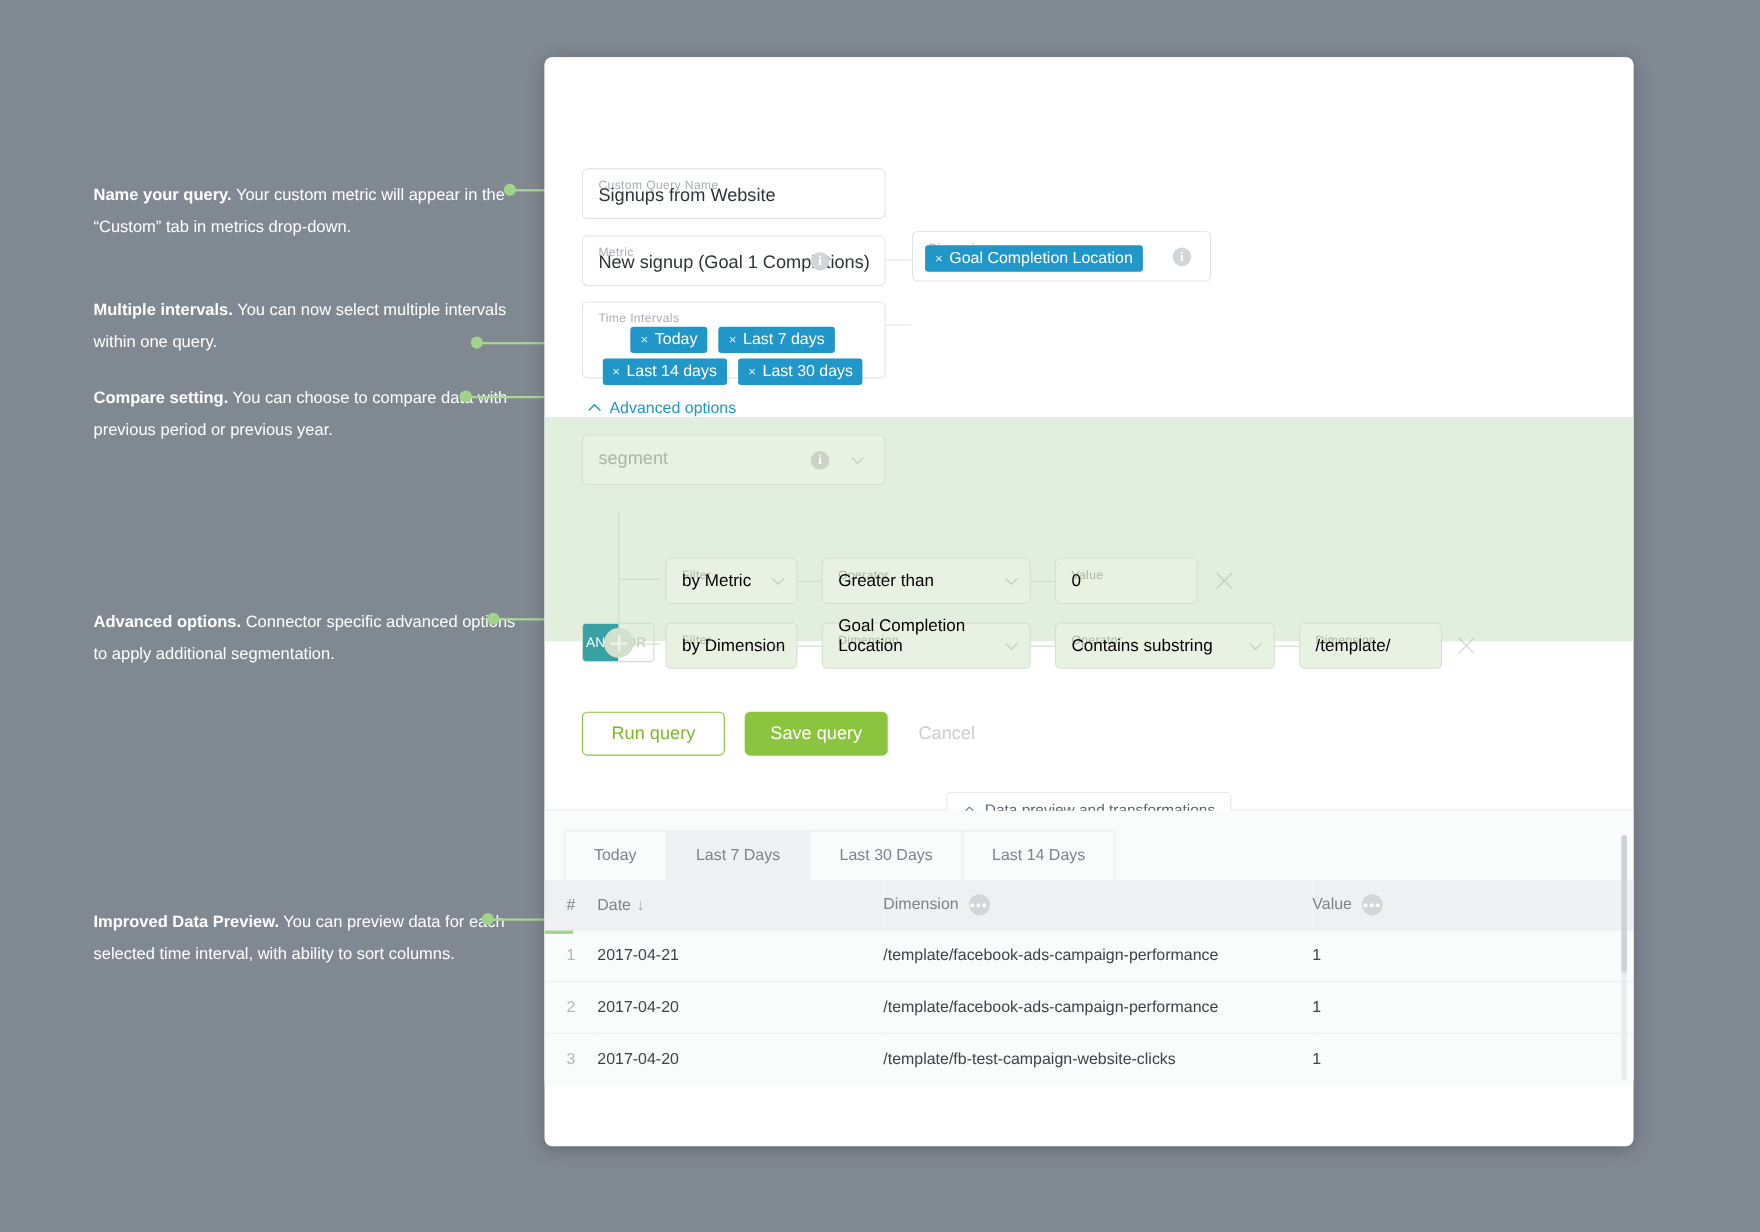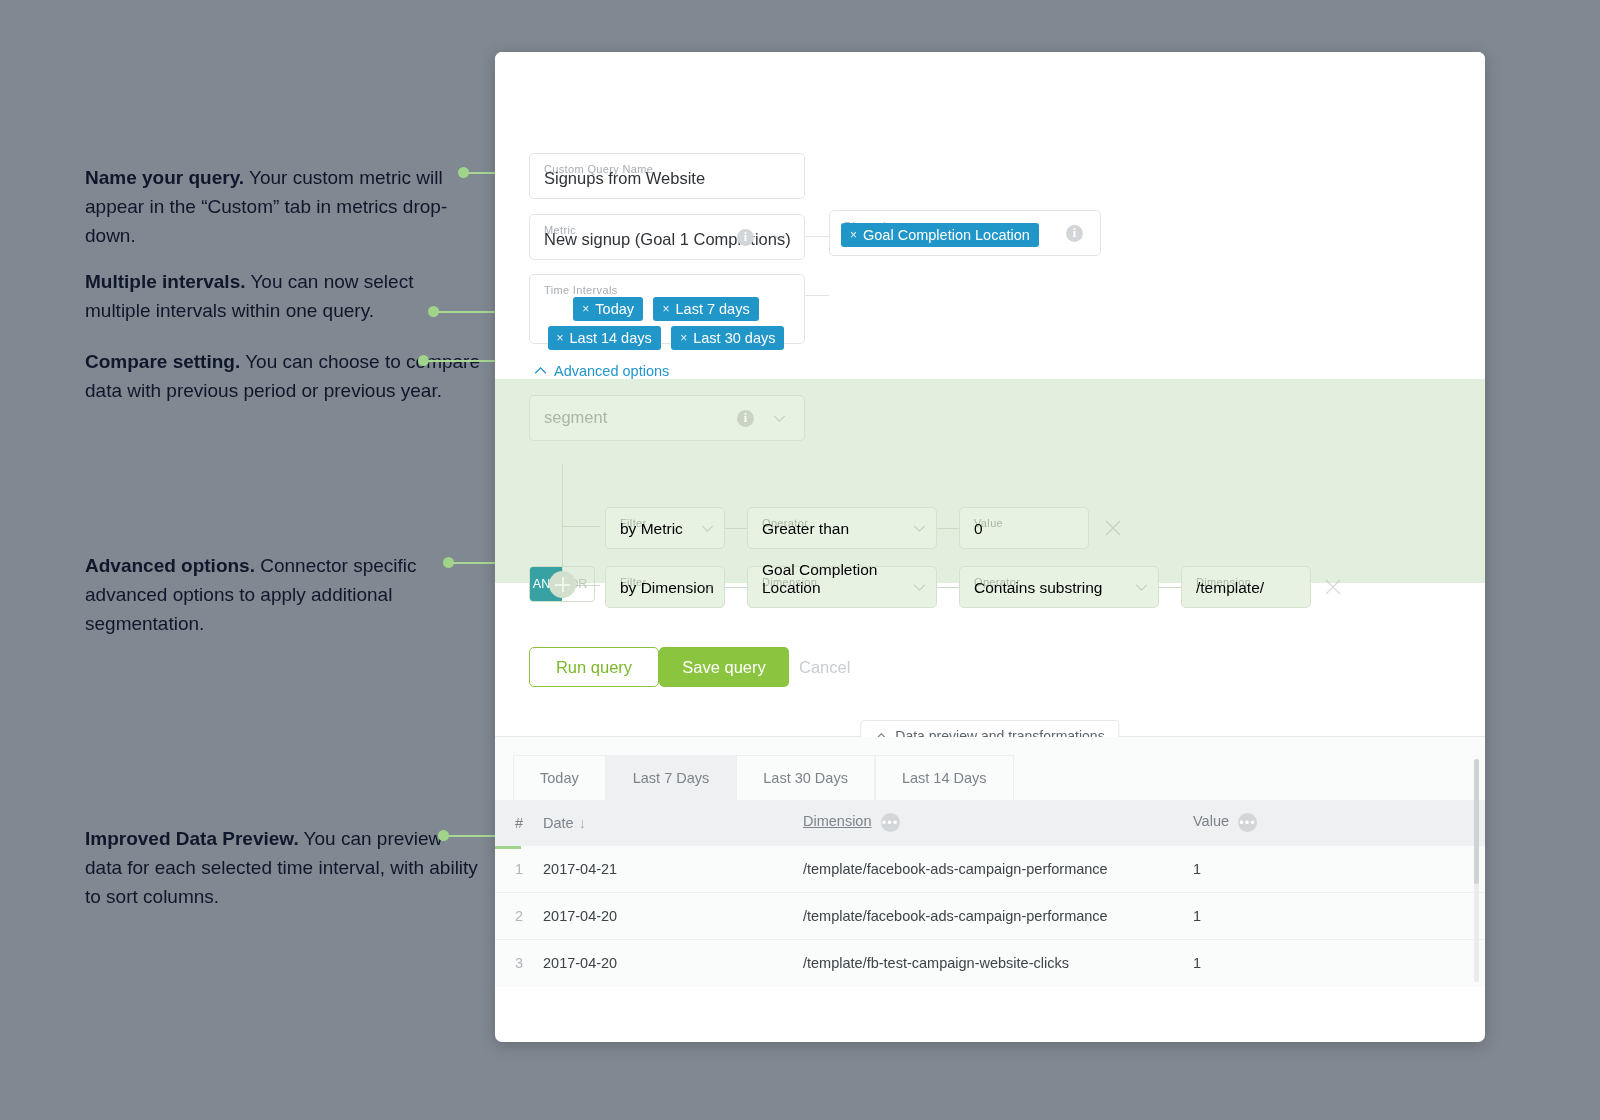--- a/index.html
+++ b/index.html
@@ -7,22 +7,22 @@
   body {
     width:1600px; height:1120px;
     background:#808892;
     font-family:"Liberation Sans", sans-serif;
     position:relative; overflow:hidden;
   }
 
   
   .annot {
     position:absolute;
-    color:#0f172a;
-    font-size:19px;
+    color:#ffffff;
+    font-size:15px;
     line-height:29px;
     width:395px;
     left:85px;
   }
   .annot b { font-weight:bold; }
   .dot {
     position:absolute; width:11px; height:11px; border-radius:50%;
     background:#9fd48a;
   }
   .line-h { position:absolute; height:2px; background:#a9d894; }
@@ -376,21 +376,21 @@
         </div>
         <svg class="rm-x" viewBox="0 0 16 16" style="position:absolute; left:830px; top:41px;">
           <line x1="1" y1="1" x2="15" y2="15" stroke="#8b9a86" stroke-width="1.3"></line>
           <line x1="15" y1="1" x2="1" y2="15" stroke="#8b9a86" stroke-width="1.3"></line>
         </svg>
       </div>
 
       <div class="plus-btn" style="position:absolute; left:54px; top:192px;"></div>
     </div>
 
-    <div style="position:absolute; left:34px; top:595px; display:flex; align-items:center; ">
+    <div style="position:absolute; left:34px; top:595px; display:flex; align-items:center; gap:18px;">
       <button class="btn btn-outline">Run query</button>
       <button class="btn btn-solid">Save query</button>
       <button class="btn btn-link" style="width:auto; padding:0 10px;">Cancel</button>
     </div>
 
     <div class="dp-divider" style="position:absolute; left:0; top:684px; width:990px;">
       <div class="dp-chip">
         <svg width="12" height="7" viewBox="0 0 14 9">
           <polyline points="1,7 7,1 13,7" fill="none" stroke="#7c838a" stroke-width="1.5"></polyline>
         </svg>
@@ -407,21 +407,21 @@
         <div class="tab inactive">Last 14 Days</div>
       </div>
 
       <table>
         <thead>
           <tr>
             <th style="width:48px; padding-left:20px;">#</th>
             <th style="width:260px;">
               <span>Date</span><span class="sort-arrow">↓</span>
             </th>
-            <th style="width:390px;text-decoration:underline;">
+            <th style="width:390px;">
               <span>Dimension</span><span class="dots">•••</span>
             </th>
             <th>
               <span>Value</span><span class="dots">•••</span>
             </th>
           </tr>
         </thead>
         <tbody>
           <tr>
             <td class="idx" style="padding-left:20px;">1</td>

